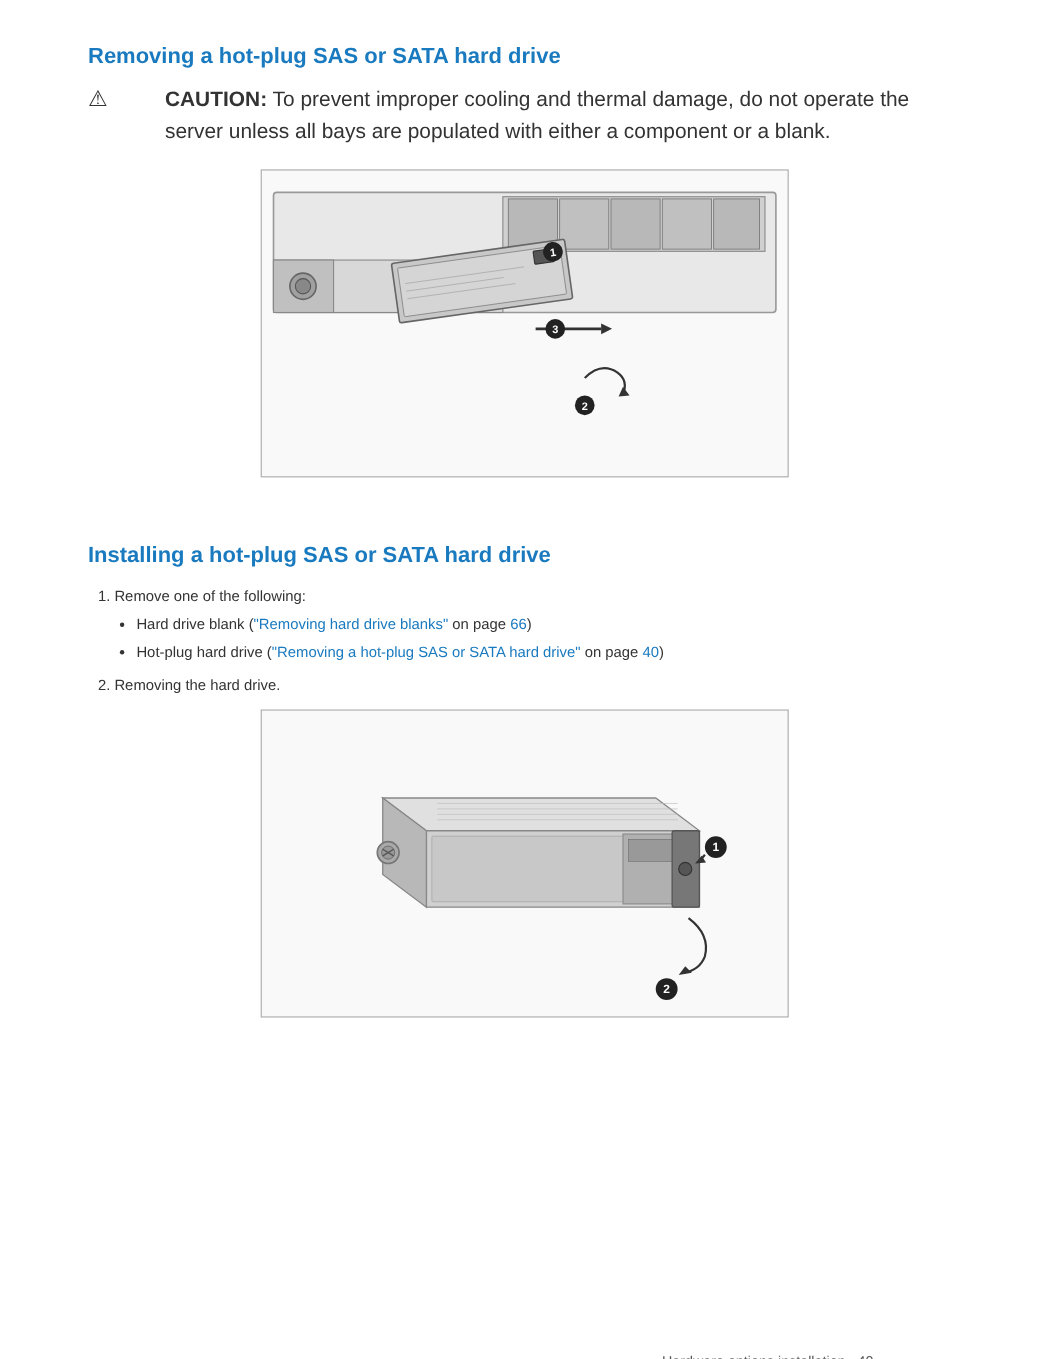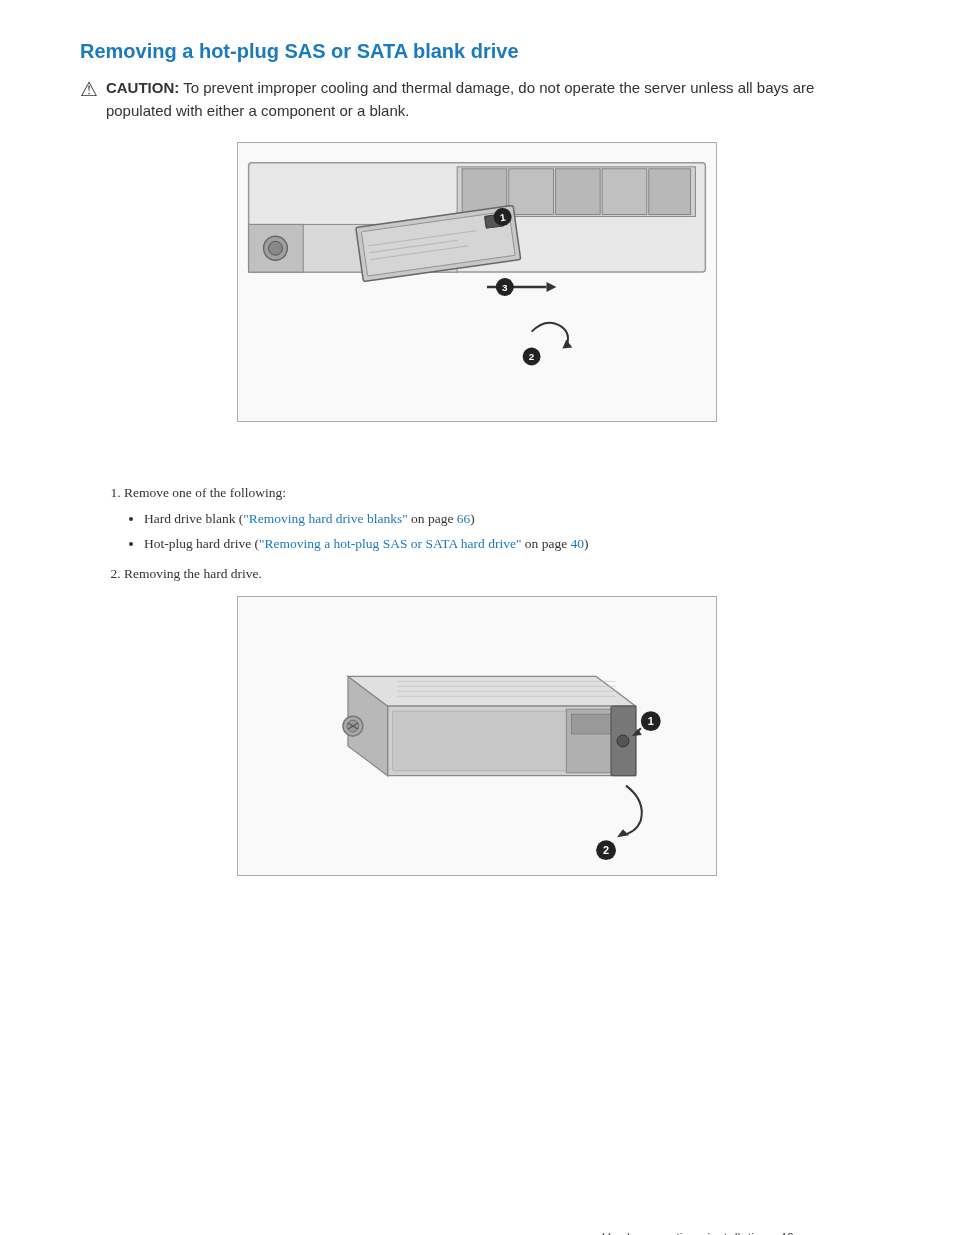--- a/index.html
+++ b/index.html
@@ -24,22 +24,23 @@
       margin-bottom: 20px;
       gap: 8px;
     }
     .caution-icon {
       font-size: 20px;
       color: #333;
       margin-top: 0px;
       flex-shrink: 0;
     }
     .caution-text {
-      font-size: 15px;
+      font-size: 19px;
       line-height: 1.5;
+      margin-left: 44px;
     }
     .caution-text strong {
       font-weight: bold;
     }
     .image-box {
       border: 1px solid #aaa;
       margin: 0 auto 30px auto;
       width: 480px;
       height: 280px;
       display: flex;
@@ -50,23 +51,22 @@
       overflow: hidden;
     }
     .image-box svg {
       width: 100%;
       height: 100%;
     }
     .section-gap {
       margin-bottom: 24px;
     }
     ol.main-list {
-      margin-left: 44px;
+      margin-left: 24px;
       margin-bottom: 12px;
-      font-family: Liberation Serif, serif;
     }
     ol.main-list > li {
       margin-bottom: 8px;
       font-size: 13.5px;
       line-height: 1.6;
     }
     ul.sub-list {
       margin-left: 20px;
       list-style: disc;
       margin-top: 4px;
@@ -94,21 +94,21 @@
       display: flex;
       justify-content: center;
       margin-bottom: 30px;
     }
   </style>
 </head>
 <body>
 <div class="page-wrapper">
 
 <section>
-  <h2>Removing a hot-plug SAS or SATA blank drive</h2>
+  <h2>Removing a hot-plug SAS or SATA hard drive</h2>
 
   <div class="caution-box">
     <span class="caution-icon">⚠</span>
     <p class="caution-text">
       <strong>CAUTION:</strong>
       <span>To prevent improper cooling and thermal damage, do not operate the server unless all bays are populated with either a component or a blank.</span>
     </p>
   </div>
 
   <div class="image-container">
@@ -159,20 +159,21 @@
 
         <rect x="10" y="82" width="55" height="48" fill="#c0c0c0" stroke="#888" stroke-width="1"></rect>
         <circle cx="37" cy="106" r="12" fill="#a0a0a0" stroke="#666" stroke-width="1.5"></circle>
         <circle cx="37" cy="106" r="7" fill="#888" stroke="#555" stroke-width="1"></circle>
       </svg>
     </div>
   </div>
 </section>
 
 <section class="section-gap">
+  <h2>Installing a hot-plug SAS or SATA hard drive</h2>
 
   <ol class="main-list">
     <li>
       <span>Remove one of the following:</span>
       <ul class="sub-list">
         <li>
           Hard drive blank (<a href="#">"Removing hard drive blanks"</a> on page <a href="#">66</a>)
         </li>
         <li>
           Hot-plug hard drive (<a href="#">"Removing a hot-plug SAS or SATA hard drive"</a> on page <a href="#">40</a>)

